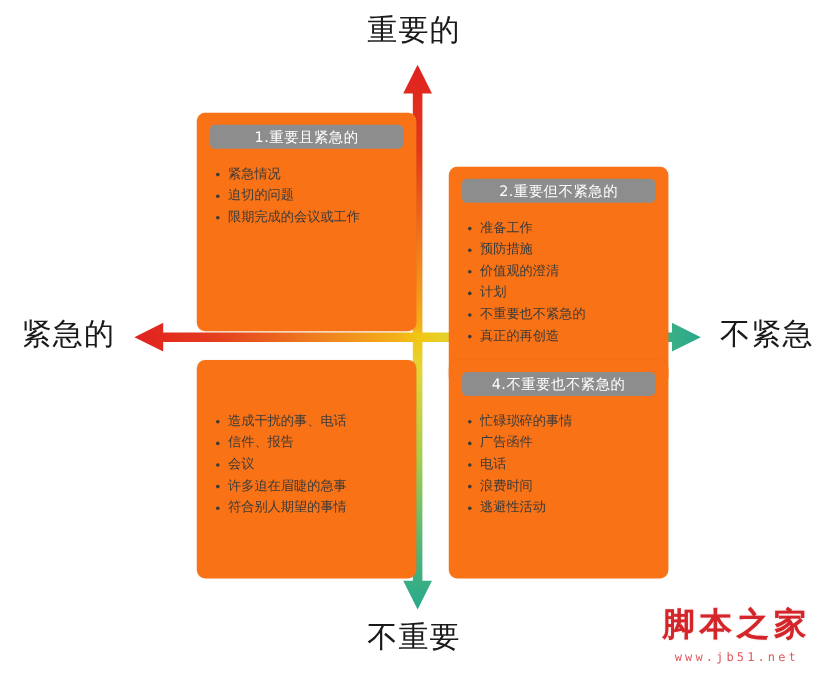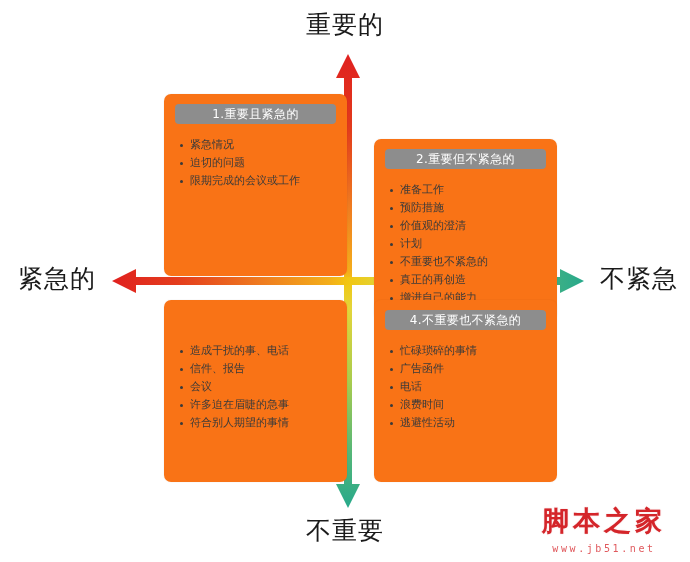--- a/index.html
+++ b/index.html
@@ -100,21 +100,21 @@
     top: 8px;
     width: 3px;
     height: 3px;
     background: #3a3a3a;
     border-radius: 50%;
   }
 
   
   #watermark {
     position: absolute;
-    right: 24px;
+    right: 14px;
     bottom: 8px;
     text-align: center;
     line-height: 1;
   }
   #watermark .wm-cn {
     display: block;
     color: #d4252a;
     font-size: 27px;
     font-weight: 700;
     letter-spacing: 4px;
@@ -188,21 +188,20 @@
 
   <div class="quadrant q2">
     <div class="quad-header">2.重要但不紧急的</div>
     <ul class="quad-list">
       <li>准备工作</li>
       <li>预防措施</li>
       <li>价值观的澄清</li>
       <li>计划</li>
       <li>不重要也不紧急的</li>
       <li>真正的再创造</li>
-      <li>增进自己的能力</li>
     </ul>
   </div>
 
   <div class="quadrant q3">
     <ul class="quad-list">
       <li>造成干扰的事、电话</li>
       <li>信件、报告</li>
       <li>会议</li>
       <li>许多迫在眉睫的急事</li>
       <li>符合别人期望的事情</li>

